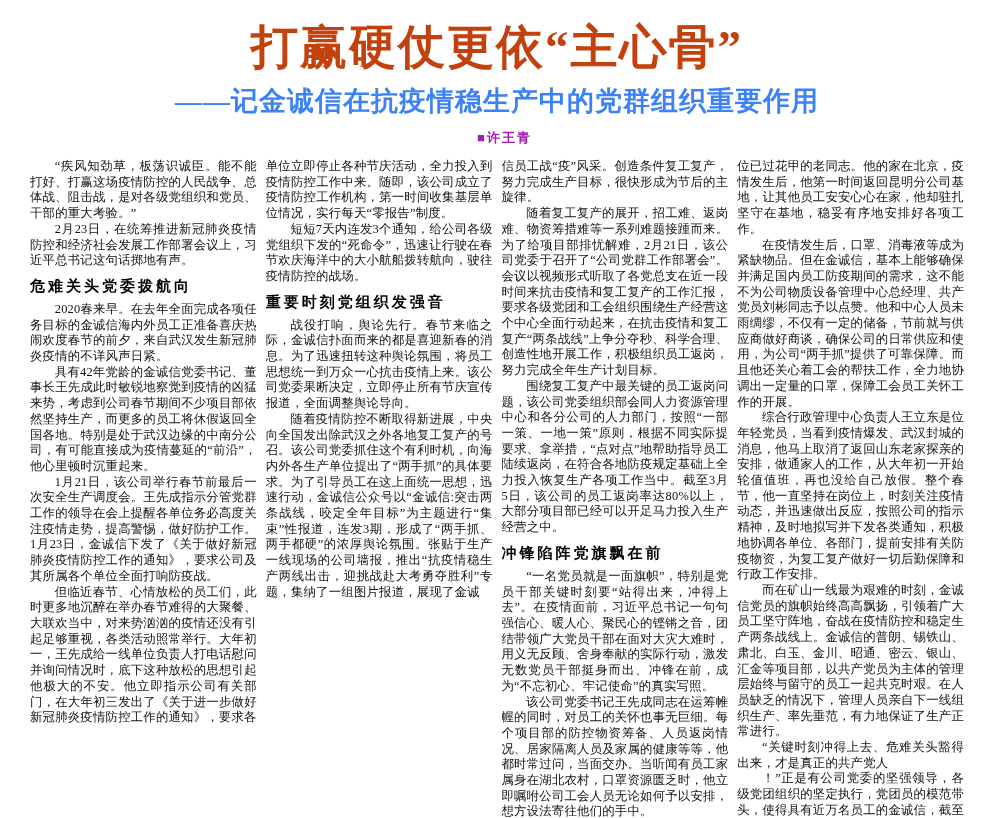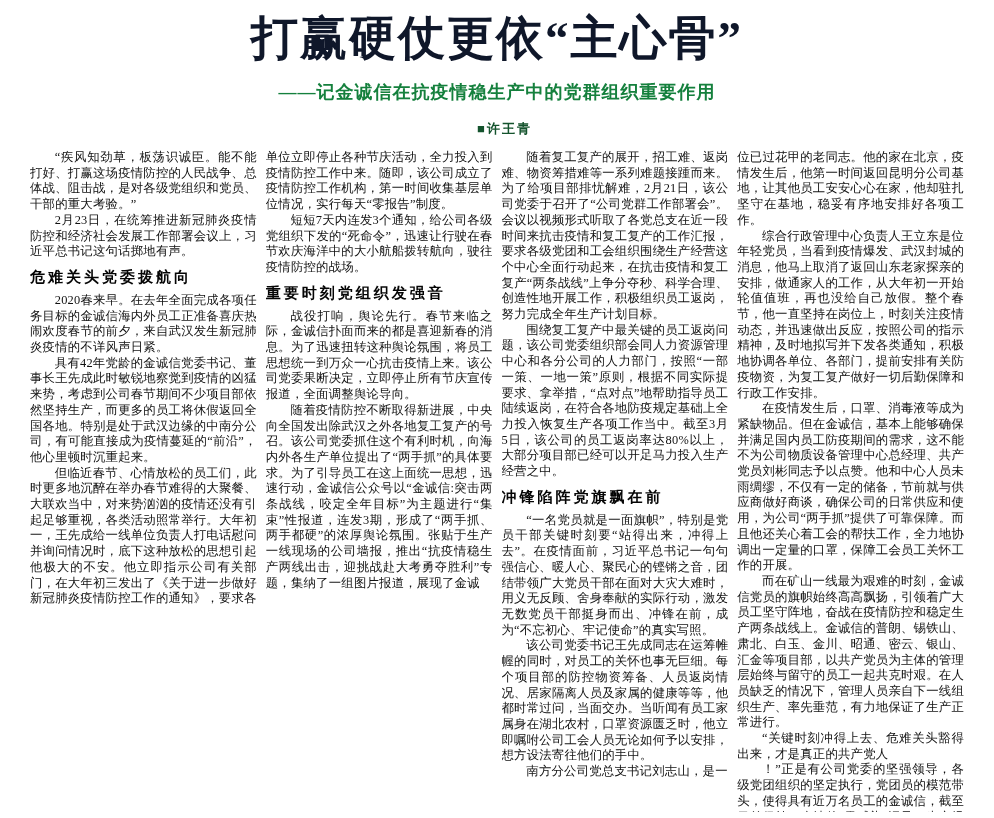--- a/index.html
+++ b/index.html
@@ -23,37 +23,37 @@
   }
   .masthead {
     text-align: center;
     padding-top: 10px;
   }
   .main-title {
     font-size: 47px;
     line-height: 56px;
     font-weight: bold;
     letter-spacing: 2px;
-    margin: 0;
-    color: #0f172a;
+    margin: 9px;
+    color: #c2410c;
   }
   .sub-title {
-    font-size: 18px;
+    font-size: 27px;
     line-height: 32px;
     font-weight: bold;
     letter-spacing: 1px;
     margin: 10px 0 0 0;
-    color: #15803d;
+    color: #3b82f6;
   }
   .byline {
     font-size: 13px;
     font-weight: bold;
     letter-spacing: 2px;
     margin: 12px 0 0 15px;
-    color: #14532d;
+    color: #a21caf;
   }
   .columns {
     display: flex;
     gap: 9px;
     padding: 0 30px;
     margin-top: 12px;
     height: 662px;
     overflow: hidden;
   }
   .col {
@@ -93,39 +93,41 @@
     <h2 class="sub-title">——记金诚信在抗疫情稳生产中的党群组织重要作用</h2>
     <div class="byline">■许王青</div>
   </div>
   <div class="columns" id="columns">
       <div class="col">
         <p class="para">“疾风知劲草，板荡识诚臣。能不能打好、打赢这场疫情防控的人民战争、总体战、阻击战，是对各级党组织和党员、干部的重大考验。”</p>
         <p class="para">2月23日，在统筹推进新冠肺炎疫情防控和经济社会发展工作部署会议上，习近平总书记这句话掷地有声。</p>
         <h3 class="sec-head">危难关头党委拨航向</h3>
         <p class="para">2020春来早。在去年全面完成各项任务目标的金诚信海内外员工正准备喜庆热闹欢度春节的前夕，来自武汉发生新冠肺炎疫情的不详风声日紧。</p>
         <p class="para">具有42年党龄的金诚信党委书记、董事长王先成此时敏锐地察觉到疫情的凶猛来势，考虑到公司春节期间不少项目部依然坚持生产，而更多的员工将休假返回全国各地。特别是处于武汉边缘的中南分公司，有可能直接成为疫情蔓延的“前沿”，他心里顿时沉重起来。</p>
+        <p class="para">1月21日，该公司举行春节前最后一次安全生产调度会。王先成指示分管党群工作的领导在会上提醒各单位务必高度关注疫情走势，提高警惕，做好防护工作。1月23日，金诚信下发了《关于做好新冠肺炎疫情防控工作的通知》，要求公司及其所属各个单位全面打响防疫战。</p>
         <p class="para">但临近春节、心情放松的员工们，此时更多地沉醉在举办春节难得的大聚餐、大联欢当中，对来势汹汹的疫情还没有引起足够重视，各类活动照常举行。大年初一，王先成给一线单位负责人打电话慰问并询问情况时，底下这种放松的思想引起他极大的不安。他立即指示公司有关部门，在大年初三发出了《关于进一步做好新冠肺炎疫情防控工作的通知》，要求各</p>
       </div>
       <div class="col">
         <p class="para flush">单位立即停止各种节庆活动，全力投入到疫情防控工作中来。随即，该公司成立了疫情防控工作机构，第一时间收集基层单位情况，实行每天“零报告”制度。</p>
         <p class="para">短短7天内连发3个通知，给公司各级党组织下发的“死命令”，迅速让行驶在春节欢庆海洋中的大小航船拨转航向，驶往疫情防控的战场。</p>
         <h3 class="sec-head">重要时刻党组织发强音</h3>
         <p class="para">战役打响，舆论先行。春节来临之际，金诚信扑面而来的都是喜迎新春的消息。为了迅速扭转这种舆论氛围，将员工思想统一到万众一心抗击疫情上来。该公司党委果断决定，立即停止所有节庆宣传报道，全面调整舆论导向。</p>
         <p class="para">随着疫情防控不断取得新进展，中央向全国发出除武汉之外各地复工复产的号召。该公司党委抓住这个有利时机，向海内外各生产单位提出了“两手抓”的具体要求。为了引导员工在这上面统一思想，迅速行动，金诚信公众号以“金诚信:突击两条战线，咬定全年目标”为主题进行“集束”性报道，连发3期，形成了“两手抓、两手都硬”的浓厚舆论氛围。张贴于生产一线现场的公司墙报，推出“抗疫情稳生产两线出击，迎挑战赴大考勇夺胜利”专题，集纳了一组图片报道，展现了金诚</p>
       </div>
       <div class="col">
+        <p class="para flush">信员工战“疫”风采。创造条件复工复产，努力完成生产目标，很快形成为节后的主旋律。</p>
         <p class="para">随着复工复产的展开，招工难、返岗难、物资筹措难等一系列难题接踵而来。为了给项目部排忧解难，2月21日，该公司党委于召开了“公司党群工作部署会”。会议以视频形式听取了各党总支在近一段时间来抗击疫情和复工复产的工作汇报，要求各级党团和工会组织围绕生产经营这个中心全面行动起来，在抗击疫情和复工复产“两条战线”上争分夺秒、科学合理、创造性地开展工作，积极组织员工返岗，努力完成全年生产计划目标。</p>
         <p class="para">围绕复工复产中最关键的员工返岗问题，该公司党委组织部会同人力资源管理中心和各分公司的人力部门，按照“一部一策、一地一策”原则，根据不同实际提要求、拿举措，“点对点”地帮助指导员工陆续返岗，在符合各地防疫规定基础上全力投入恢复生产各项工作当中。截至3月5日，该公司的员工返岗率达80%以上，大部分项目部已经可以开足马力投入生产经营之中。</p>
         <h3 class="sec-head">冲锋陷阵党旗飘在前</h3>
         <p class="para">“一名党员就是一面旗帜”，特别是党员干部关键时刻要“站得出来，冲得上去”。在疫情面前，习近平总书记一句句强信心、暖人心、聚民心的铿锵之音，团结带领广大党员干部在面对大灾大难时，用义无反顾、舍身奉献的实际行动，激发无数党员干部挺身而出、冲锋在前，成为“不忘初心、牢记使命”的真实写照。</p>
         <p class="para">该公司党委书记王先成同志在运筹帷幄的同时，对员工的关怀也事无巨细。每个项目部的防控物资筹备、人员返岗情况、居家隔离人员及家属的健康等等，他都时常过问，当面交办。当听闻有员工家属身在湖北农村，口罩资源匮乏时，他立即嘱咐公司工会人员无论如何予以安排，想方设法寄往他们的手中。</p>
         <p class="para">南方分公司党总支书记刘志山，是一</p>
       </div>
       <div class="col">
         <p class="para flush">位已过花甲的老同志。他的家在北京，疫情发生后，他第一时间返回昆明分公司基地，让其他员工安安心心在家，他却驻扎坚守在基地，稳妥有序地安排好各项工作。</p>
+        <p class="para">在疫情发生后，口罩、消毒液等成为紧缺物品。但在金诚信，基本上能够确保并满足国内员工防疫期间的需求，这不能不为公司物质设备管理中心总经理、共产党员刘彬同志予以点赞。他和中心人员未雨绸缪，不仅有一定的储备，节前就与供应商做好商谈，确保公司的日常供应和使用，为公司“两手抓”提供了可靠保障。而且他还关心着工会的帮扶工作，全力地协调出一定量的口罩，保障工会员工关怀工作的开展。</p>
         <p class="para">综合行政管理中心负责人王立东是位年轻党员，当看到疫情爆发、武汉封城的消息，他马上取消了返回山东老家探亲的安排，做通家人的工作，从大年初一开始轮值值班，再也没给自己放假。整个春节，他一直坚持在岗位上，时刻关注疫情动态，并迅速做出反应，按照公司的指示精神，及时地拟写并下发各类通知，积极地协调各单位、各部门，提前安排有关防疫物资，为复工复产做好一切后勤保障和行政工作安排。</p>
-        <p class="para">在疫情发生后，口罩、消毒液等成为紧缺物品。但在金诚信，基本上能够确保并满足国内员工防疫期间的需求，这不能不为公司物质设备管理中心总经理、共产党员刘彬同志予以点赞。他和中心人员未雨绸缪，不仅有一定的储备，节前就与供应商做好商谈，确保公司的日常供应和使用，为公司“两手抓”提供了可靠保障。而且他还关心着工会的帮扶工作，全力地协调出一定量的口罩，保障工会员工关怀工作的开展。</p>
         <p class="para">而在矿山一线最为艰难的时刻，金诚信党员的旗帜始终高高飘扬，引领着广大员工坚守阵地，奋战在疫情防控和稳定生产两条战线上。金诚信的普朗、锡铁山、肃北、白玉、金川、昭通、密云、银山、汇金等项目部，以共产党员为主体的管理层始终与留守的员工一起共克时艰。在人员缺乏的情况下，管理人员亲自下一线组织生产、率先垂范，有力地保证了生产正常进行。</p>
         <p class="para">“关键时刻冲得上去、危难关头豁得出来，才是真正的共产党人</p>
         <p class="para">！”正是有公司党委的坚强领导，各级党团组织的坚定执行，党团员的模范带头，使得具有近万名员工的金诚信，截至目前保持了疫情的“零感染”记录，生产经营展现出向好的发展势头。</p>
       </div>
     </div>
 </div>
 
 </body></html>

